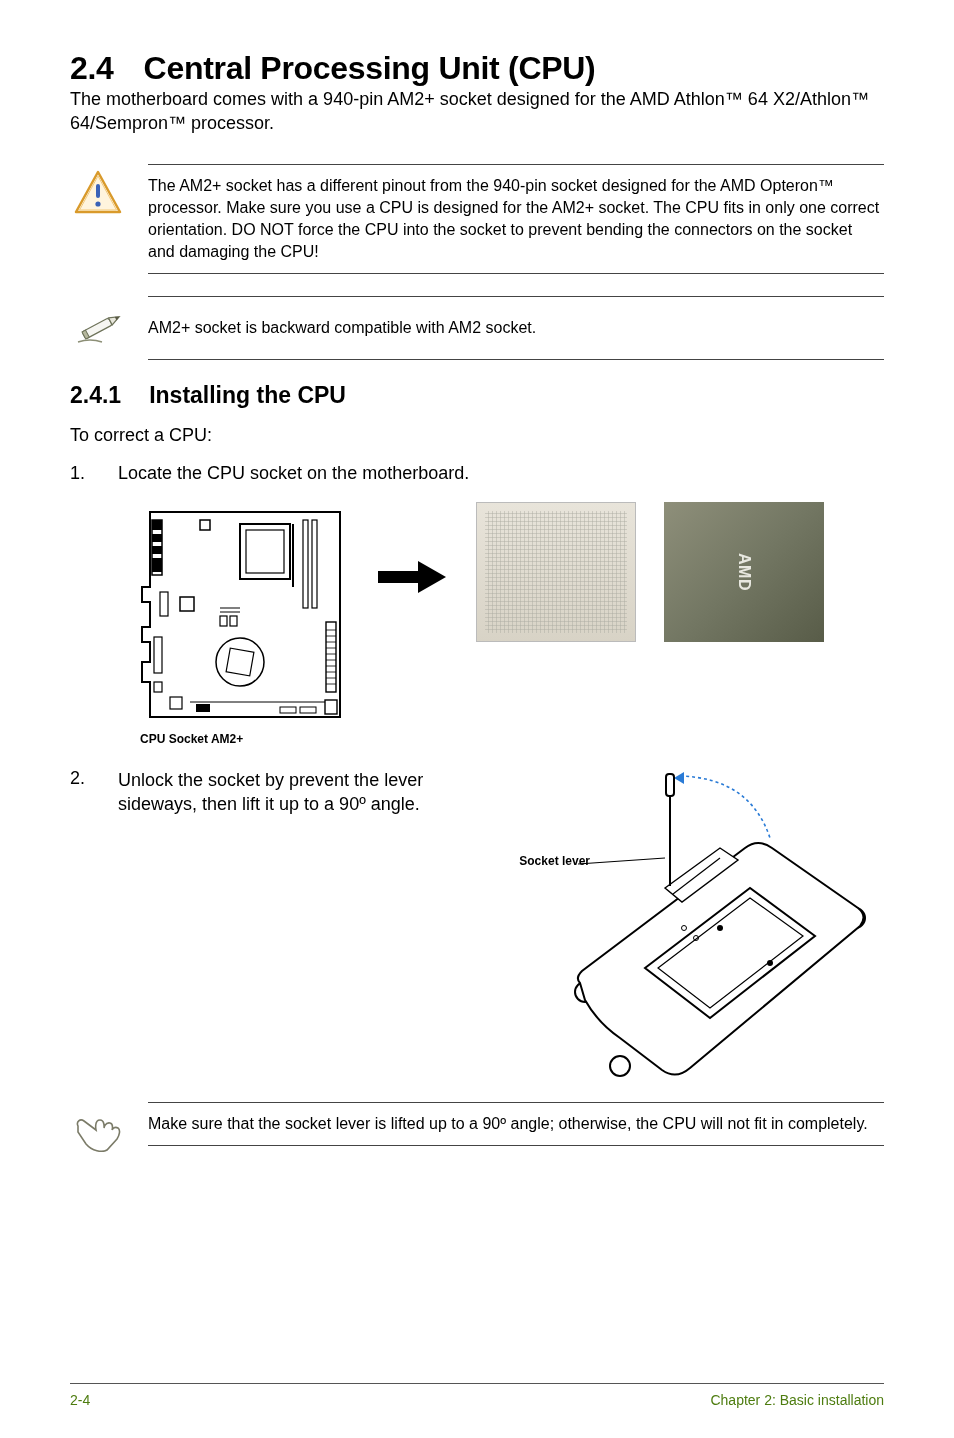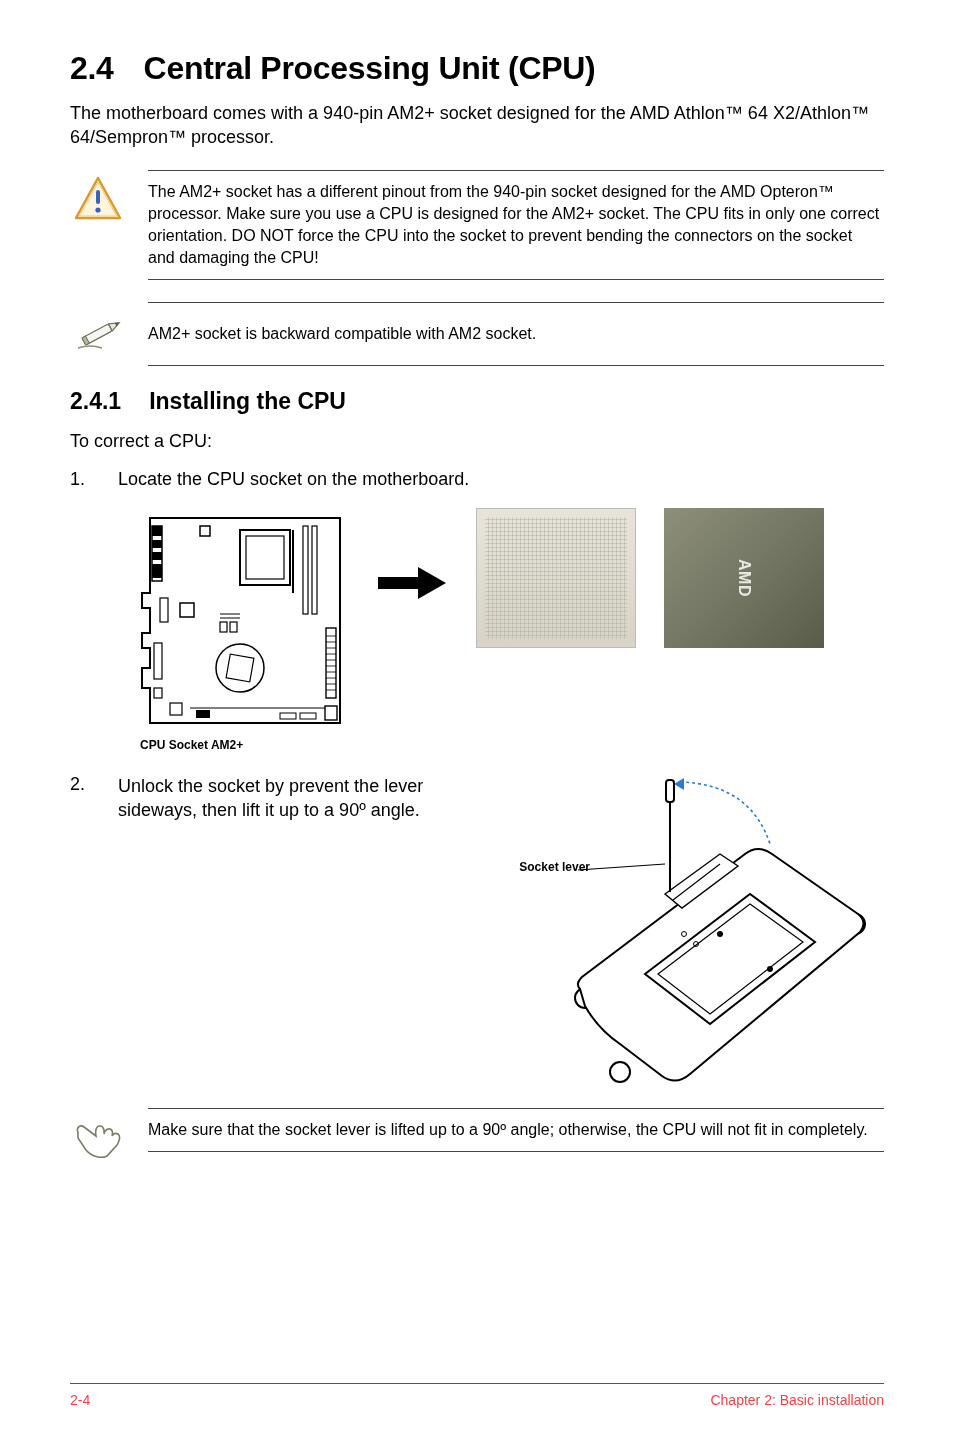--- a/index.html
+++ b/index.html
@@ -8,28 +8,27 @@
     background: #fff;
     width: 954px;
     min-height: 1438px;
     padding: 50px 70px 30px 70px;
     color: #000;
     position: relative;
   }
   h1.section-title {
     font-size: 32px;
     font-weight: bold;
-    margin-bottom: 14px;
     letter-spacing: -0.3px;
   }
   h1.section-title .num { margin-right: 30px; }
   p.body-text {
     font-size: 18px;
     line-height: 1.35;
-    margin-bottom: 20px;
+    margin-bottom: 28px;
   }
   .note-block {
     display: flex;
     align-items: flex-start;
     gap: 22px;
     margin: 14px 0 22px 0;
   }
   .note-block .icon-cell {
     width: 56px;
     flex: 0 0 56px;
@@ -170,21 +169,21 @@
   .footer {
     position: absolute;
     bottom: 30px;
     left: 70px;
     right: 70px;
     border-top: 1px solid #555;
     padding-top: 8px;
     display: flex;
     justify-content: space-between;
     font-size: 14px;
-    color: #ef4444;
+    color: #4d7c0f;
   }
   .hand-icon {
     width: 52px; height: 44px;
   }
 </style>
 </head>
 <body>
 
 <h1 class="section-title">
   <span class="num">2.4</span><span>Central Processing Unit (CPU)</span>

